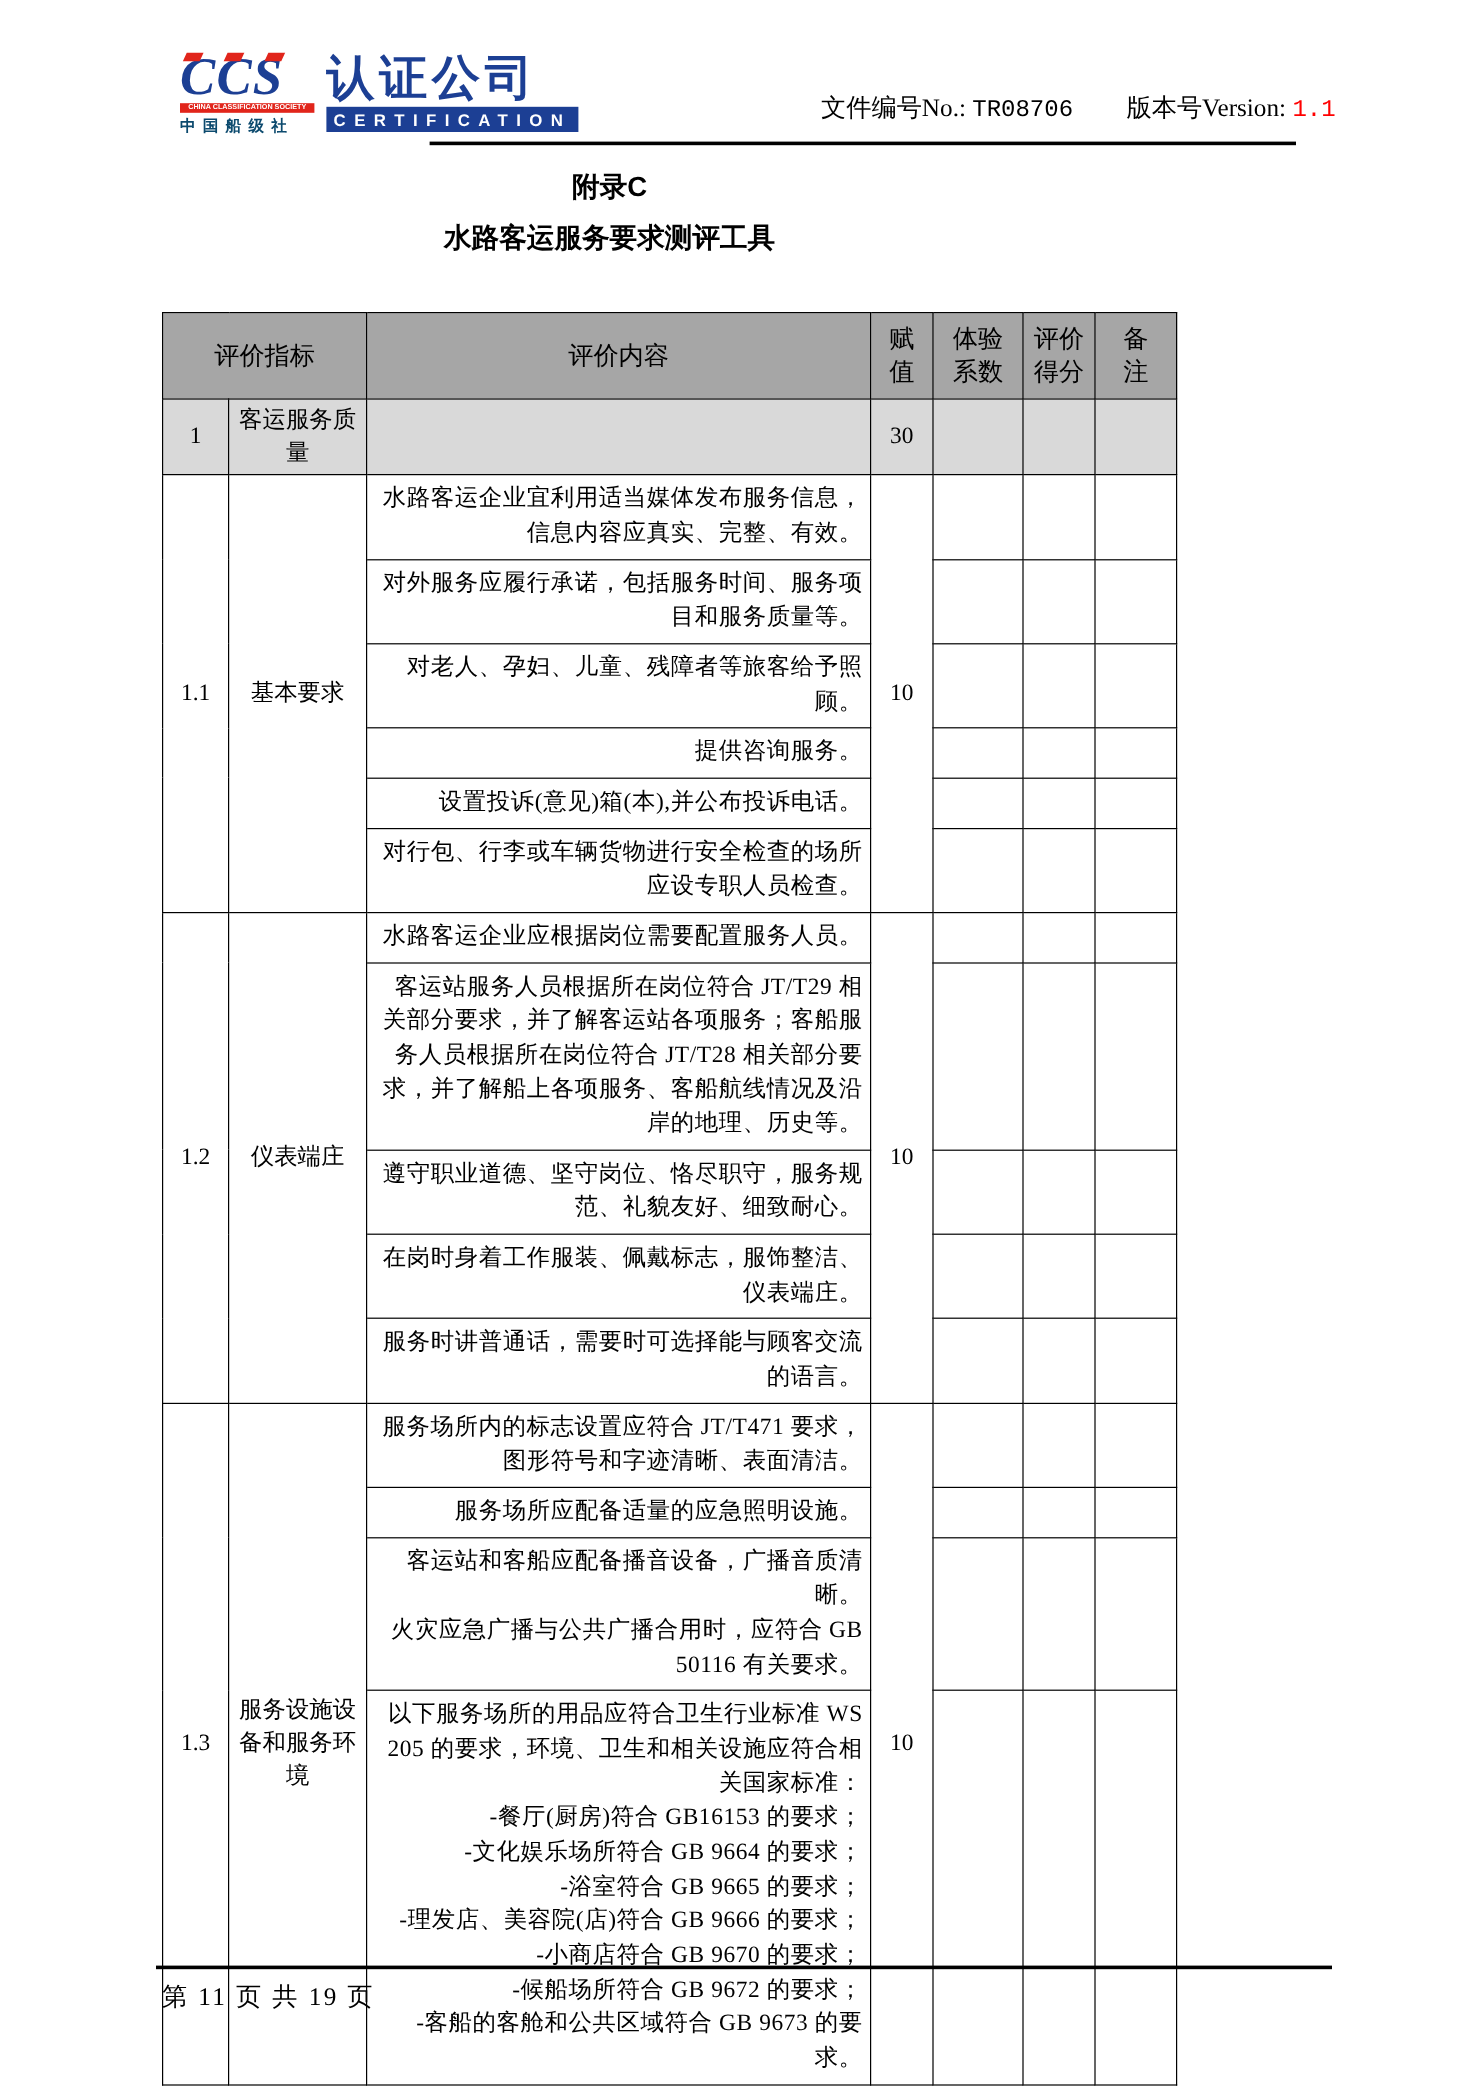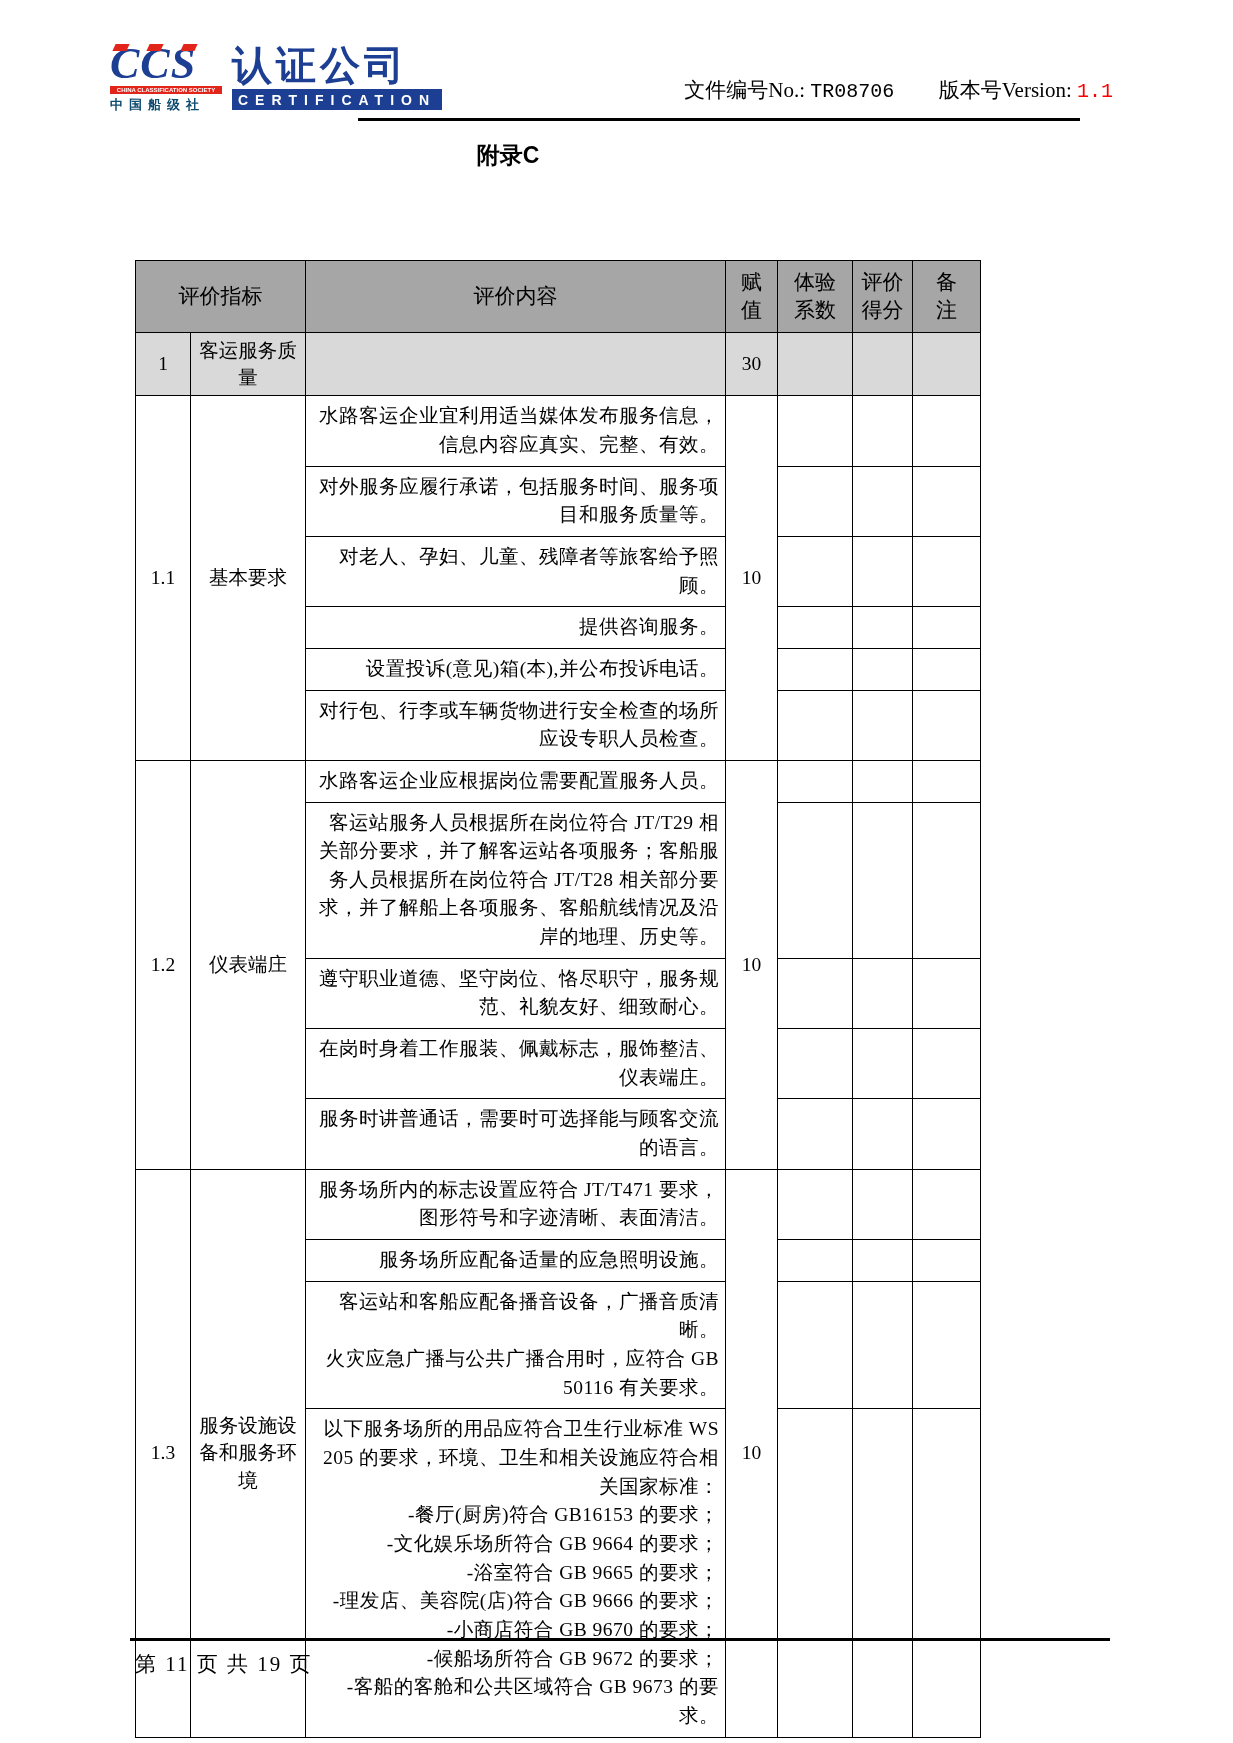--- a/index.html
+++ b/index.html
@@ -8,21 +8,21 @@
     width:1233px; min-height:1743px; position:relative;
     font-family:"Liberation Serif","DejaVu Serif",serif;
     color:#000;
   }
   
   .page-header {
     position:absolute; top:44px; left:110px; right:120px;
     display:flex; justify-content:space-between; align-items:flex-end;
   }
   .logo { display:flex; align-items:flex-start; gap:10px; }
-  .logo-left { position:relative; width:112px; }
+  .logo-left { position:relative; width:112px;margin-left:40px; }
   .ccs-text {
     font-family:"Liberation Serif",serif; font-weight:bold; font-style:italic;
     font-size:44px; line-height:40px; color:#1c3f94; letter-spacing:1px;
   }
   .ccs-accents { position:absolute; top:0; left:4px; width:100px; height:8px; }
   .ccs-accents span {
     position:absolute; width:14px; height:7px; background:#e1251b;
     transform:skewX(-25deg);
   }
   .ccs-accents span:nth-child(1){ left:0; }
@@ -114,20 +114,21 @@
     <span class="mono">TR08706</span>
     <span class="gap"></span>
     <span>版本号Version:</span>
     <span class="version-red">1.1</span>
   </div>
 </div>
 <div class="header-rule"></div>
 
 <div class="titles">
   <div>附录C</div>
+  <div>水路客运服务要求测评工具</div>
 </div>
 
 <table class="eval">
   <colgroup>
     <col style="width:55px">
       <col style="width:115px">
       <col style="width:420px">
     <col style="width:52px">
       <col style="width:75px">
       <col style="width:60px">

